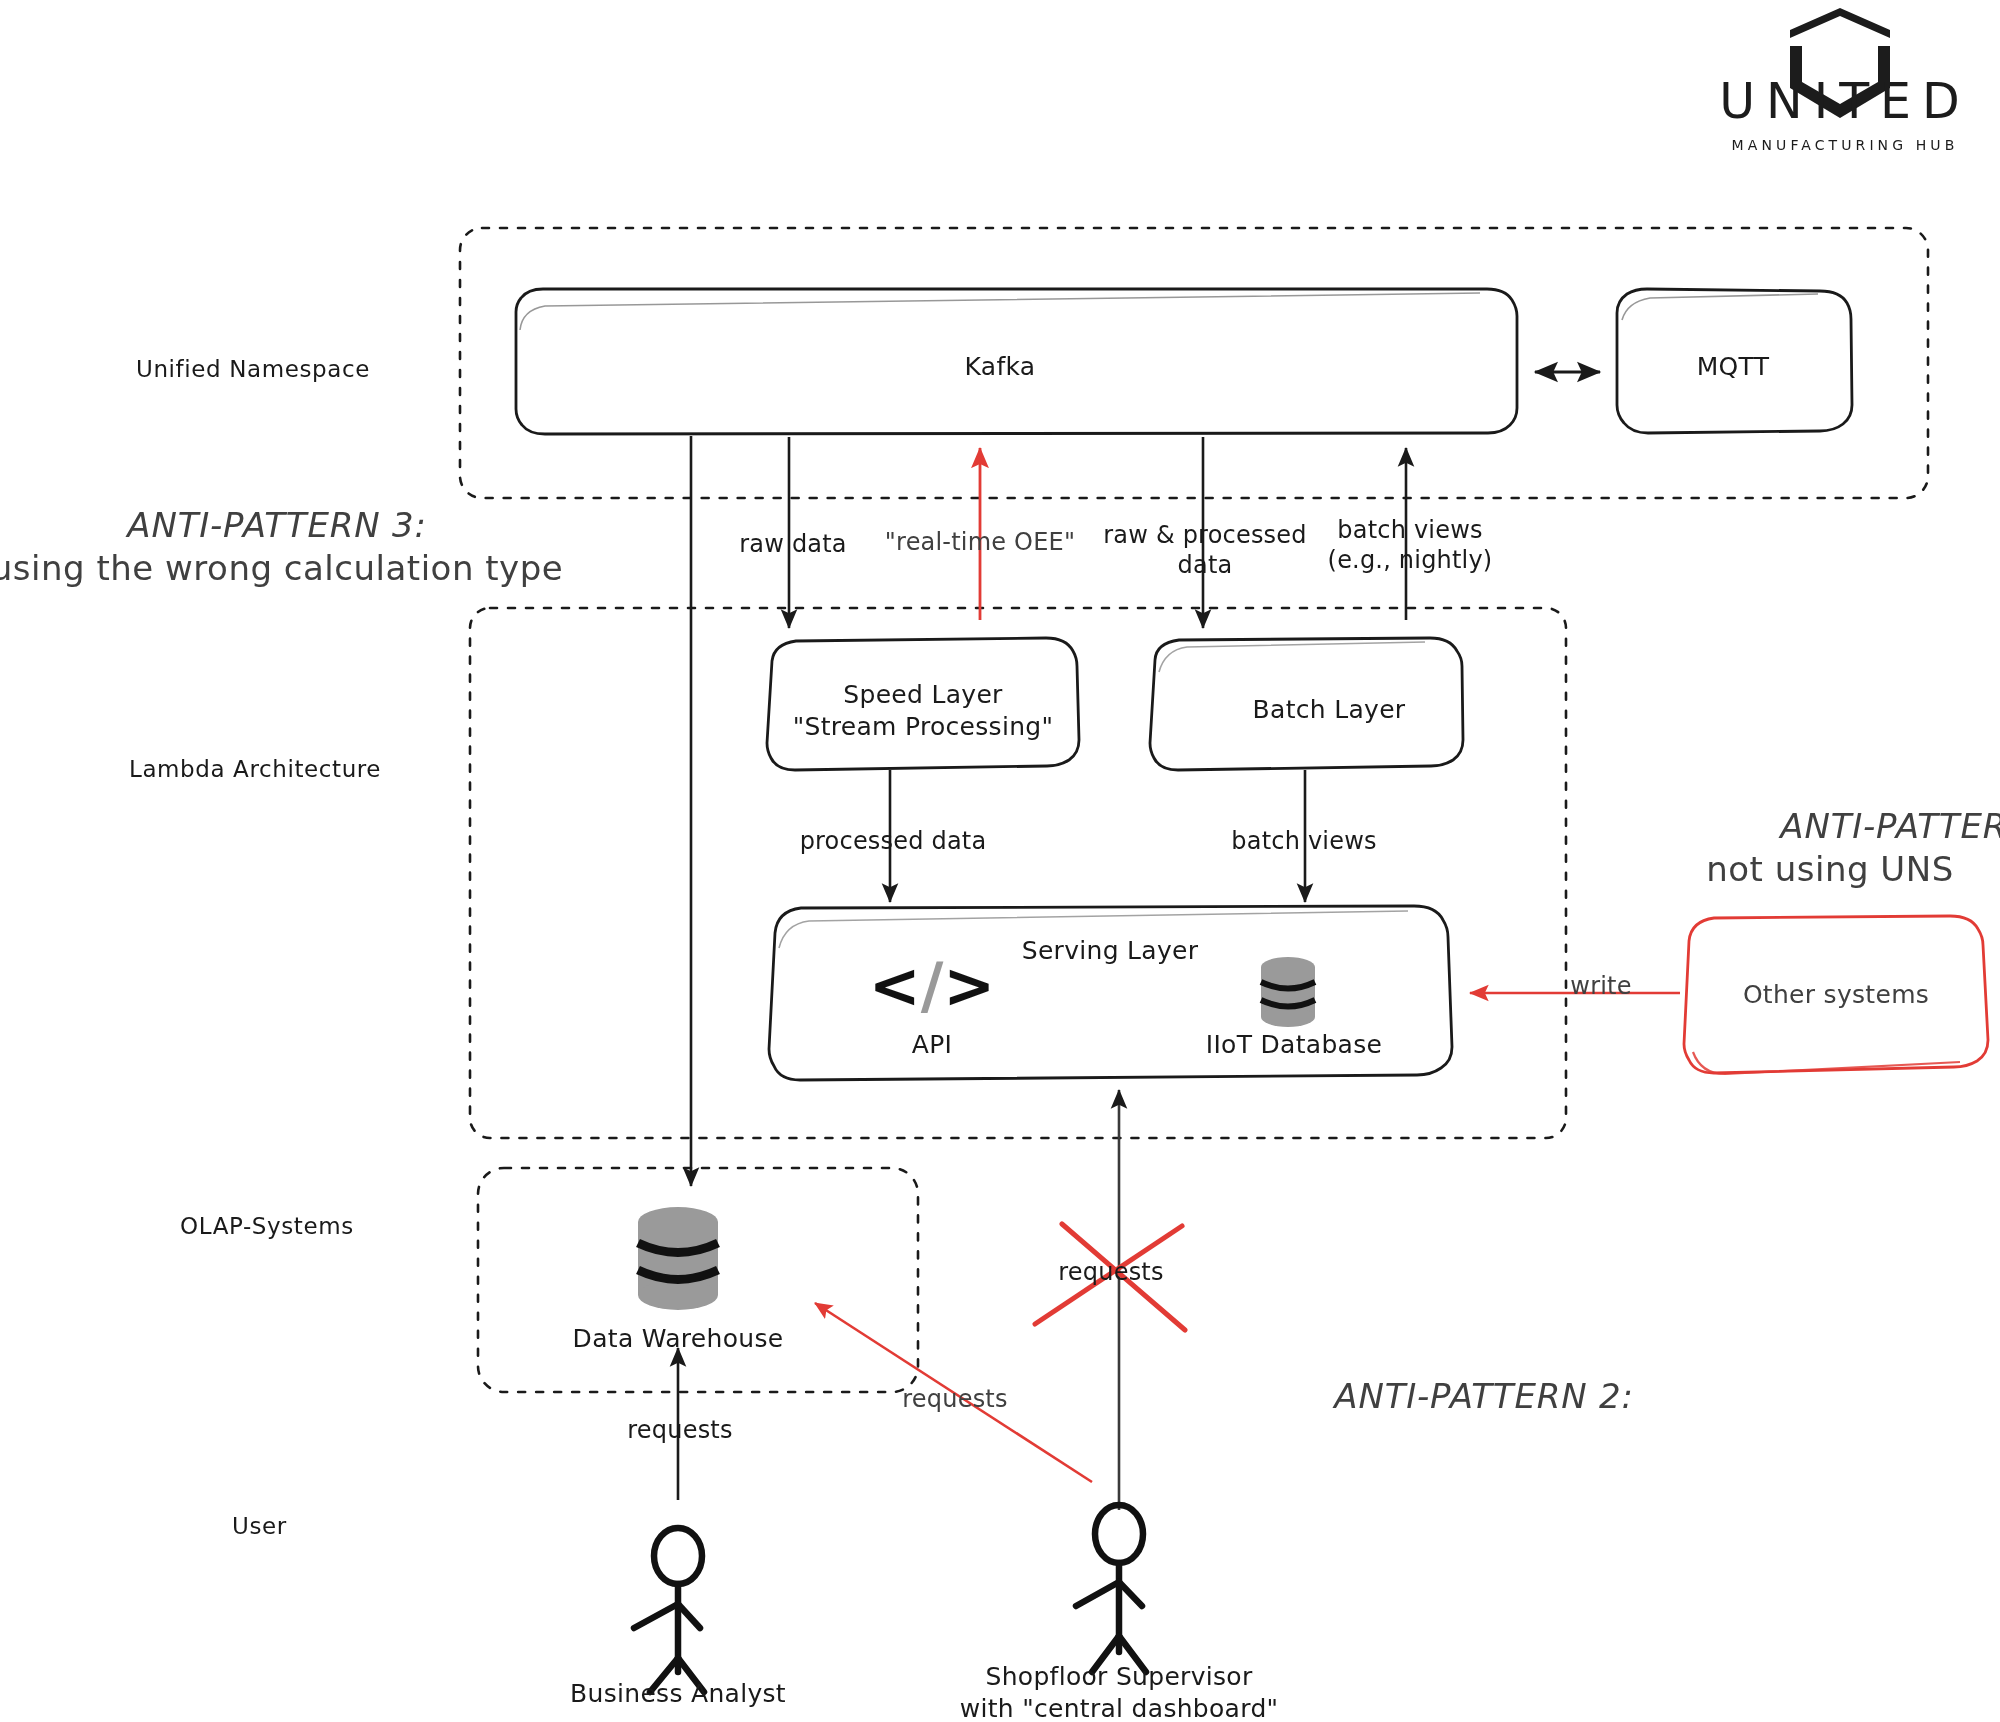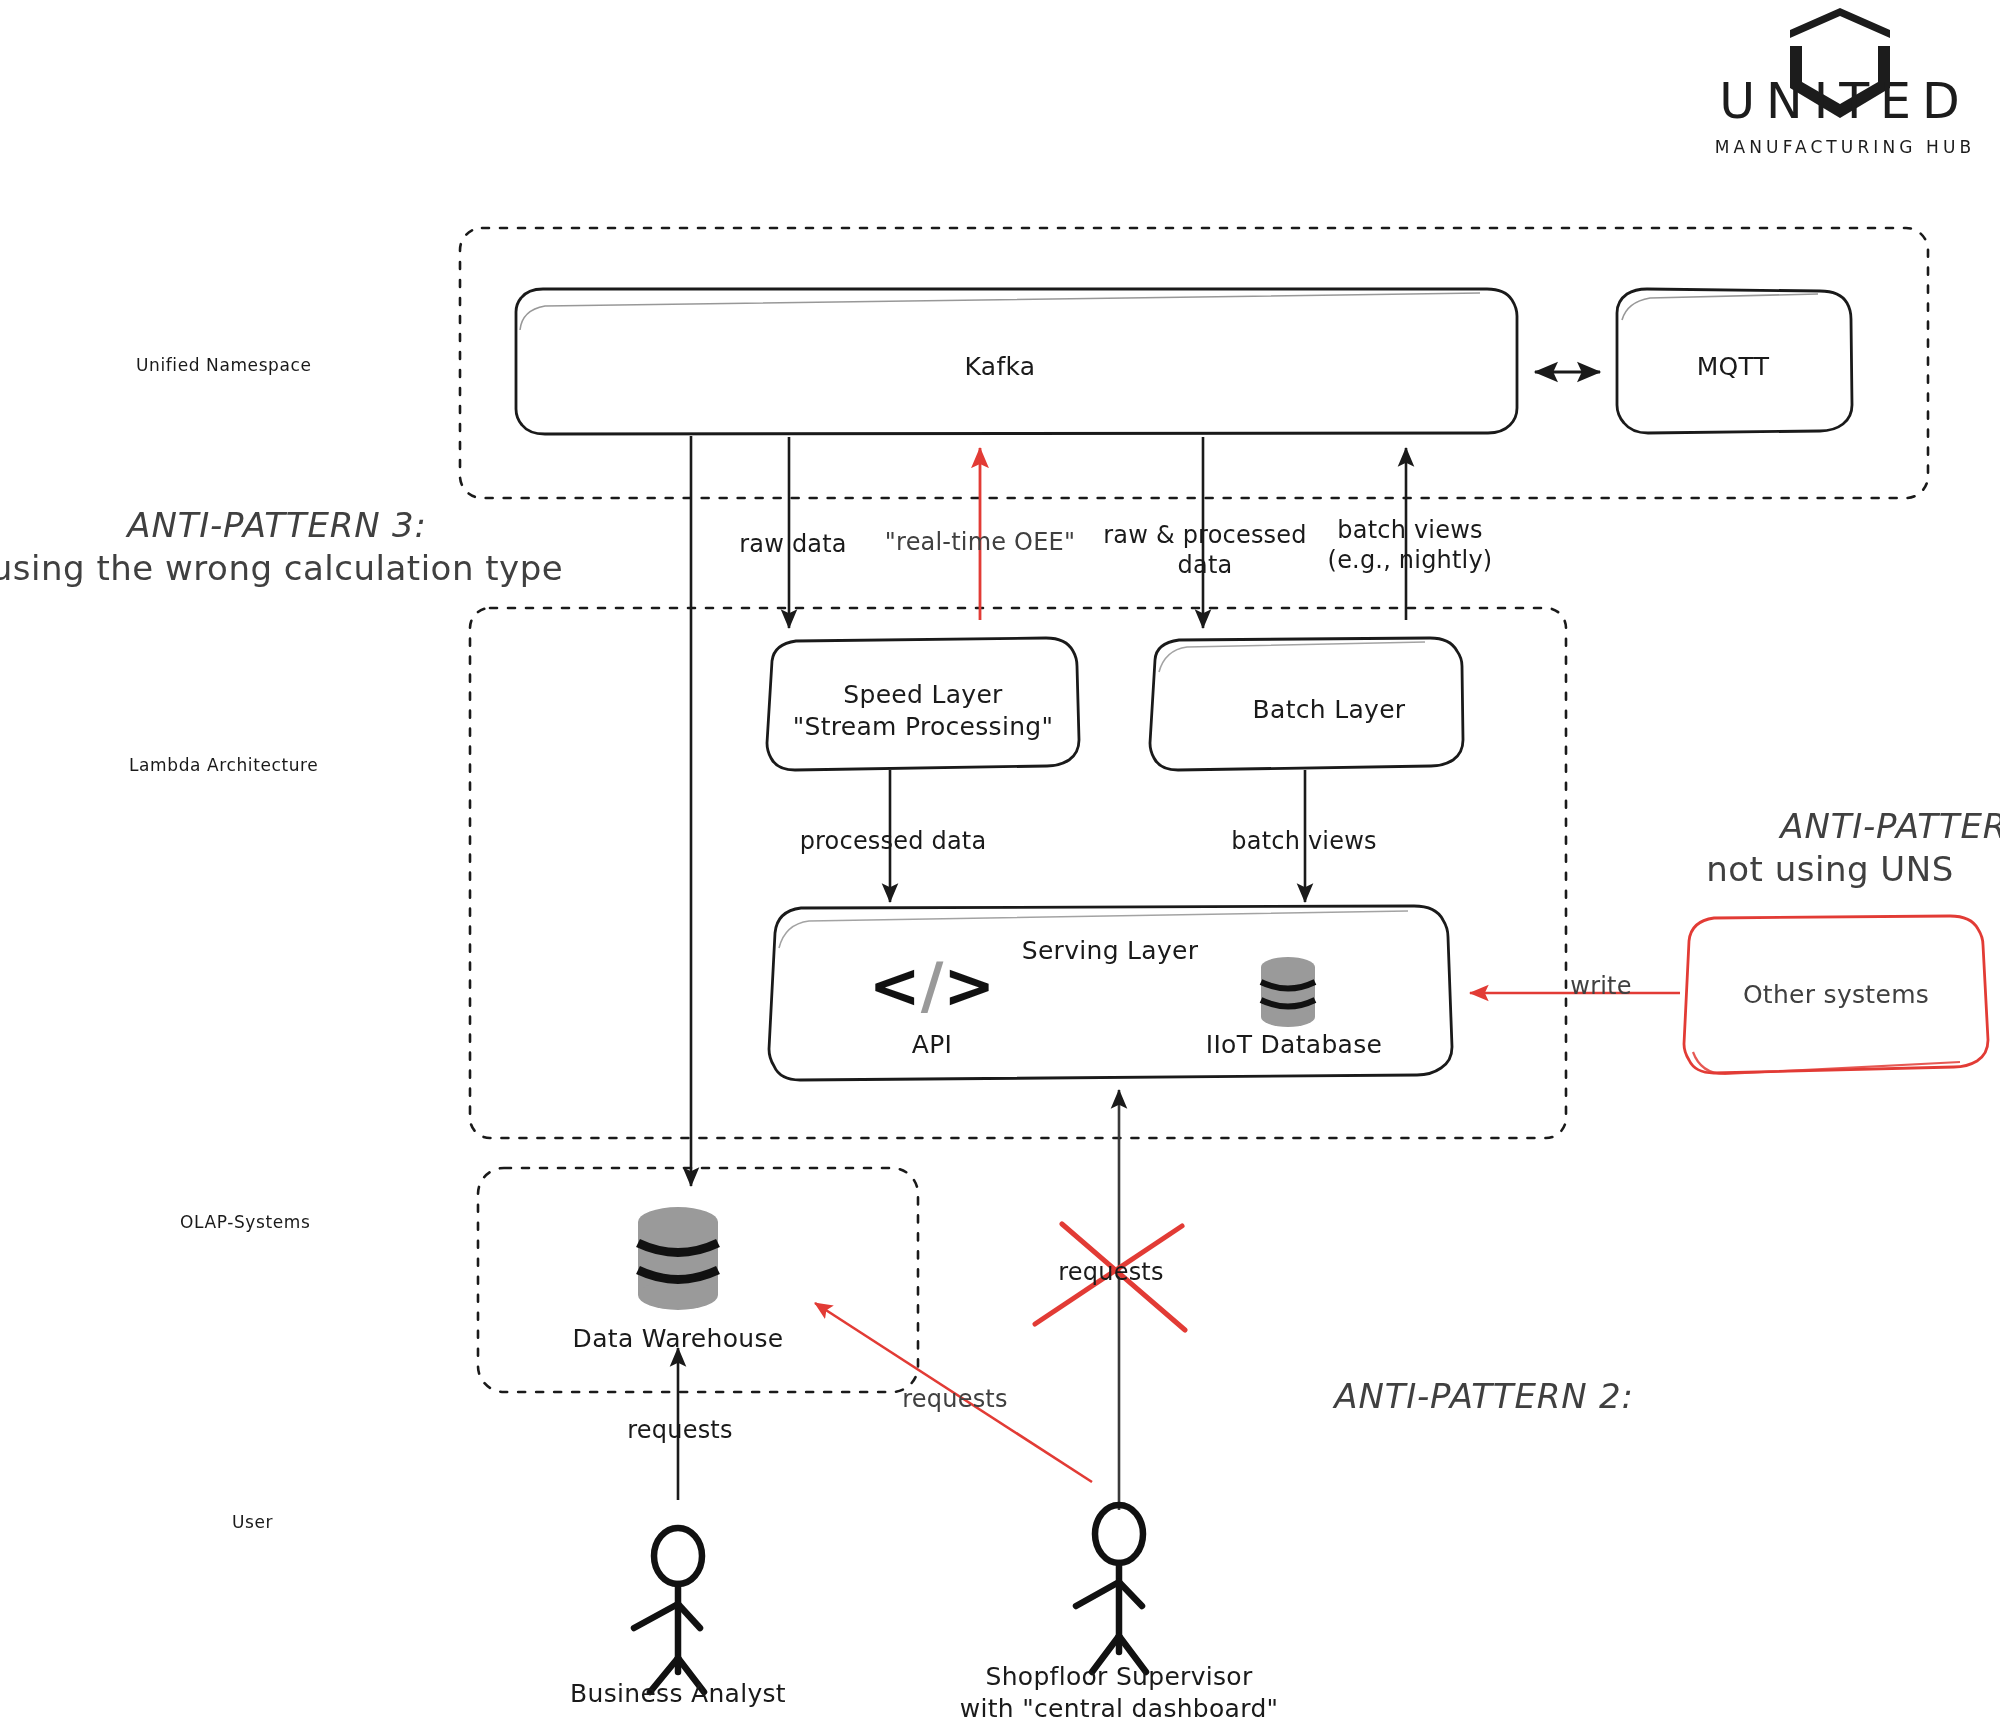--- a/index.html
+++ b/index.html
@@ -23,38 +23,38 @@
   }
   .txt {
     position: absolute;
     font-family: "DejaVu Sans", sans-serif;
     color: #1a1a1a;
     white-space: pre;
     line-height: 1.22;
   }
   .red { color: #404040; }
   .center { transform: translateX(-50%); text-align: center; }
-  .row-label { font-size: 17px; letter-spacing: 0.6px; }
+  .row-label { font-size: 23px; letter-spacing: 0.6px; }
   .node-label { font-size: 25px; letter-spacing: 0.3px; }
   .edge-label { font-size: 24px; letter-spacing: 0.2px; }
   .antipattern {
     font-size: 34px;
     font-style: italic;
     letter-spacing: 0.8px;
     font-weight: 500;
   }
   .ap-line2 { font-size: 34px; font-style: normal; letter-spacing: 0.5px; }
   .logo-text-main {
     font-size: 49px;
     letter-spacing: 11px;
     color: #1c1c1c;
     font-weight: 400;
   }
   .logo-text-sub {
-    font-size: 17px;
+    font-size: 14px;
     letter-spacing: 4.1px;
     color: #1c1c1c;
   }
   .api-glyph {
     font-size: 62px;
     font-weight: bold;
     letter-spacing: 0px;
   }
 </style>
 </head>

